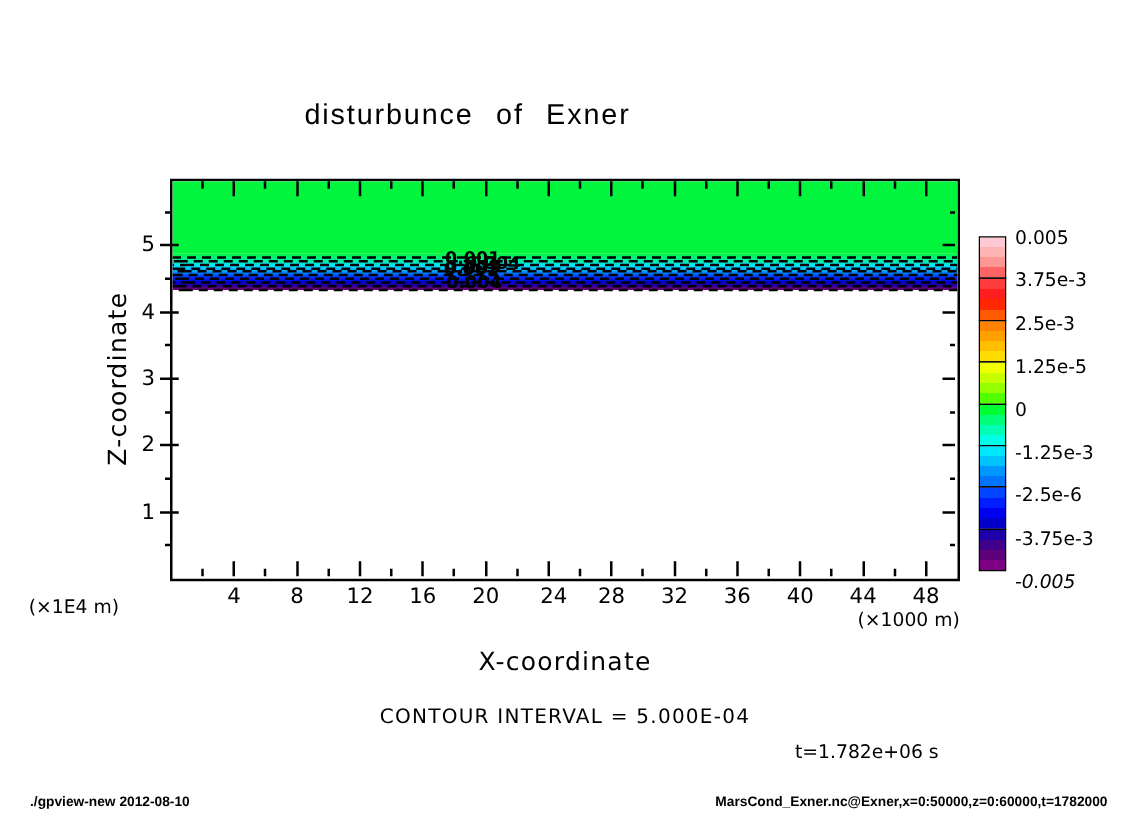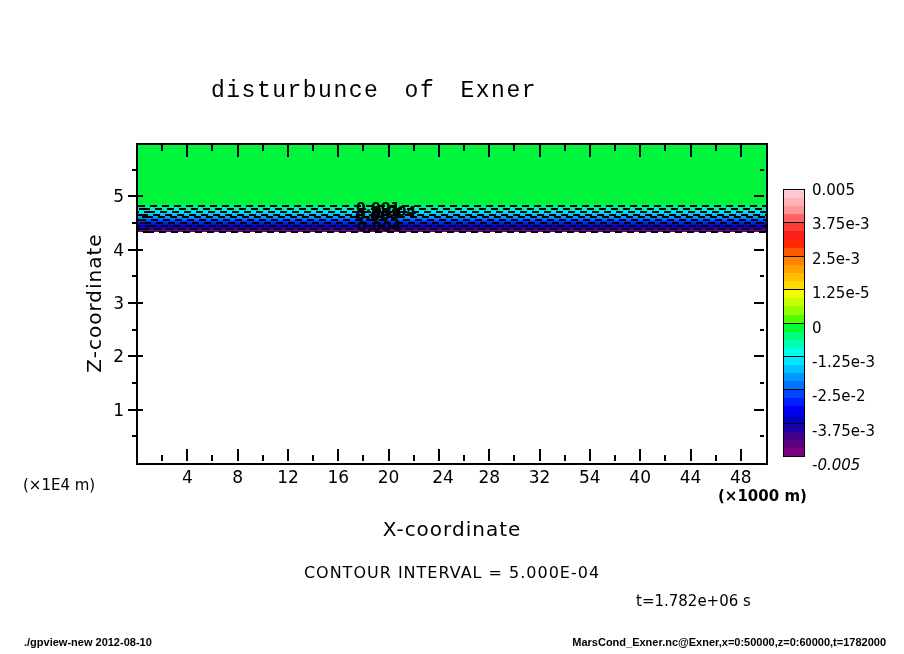--- a/index.html
+++ b/index.html
@@ -6,21 +6,21 @@
   html,body { width:904px; height:654px; }
   body {
     position:relative; background:#ffffff; overflow:hidden;
     font-family:"Liberation Sans", sans-serif; color:#000;
   }
   .abs { position:absolute; }
 
   .title {
     left:0; top:78px; width:748px; text-align:center;
     font-size:23px; letter-spacing:1.5px; word-spacing:10px;
-    font-family:Liberation Mono, monospace; font-weight:normal;
+    font-family:Liberation Sans, sans-serif; font-weight:normal;
   }
 
   .plot {
     left:136px; top:143px; width:632px; height:322px;
     border:2px solid #000; background:#fff;
   }
   .plot-inner { position:absolute; left:0; top:0; width:628px; height:318px; overflow:hidden; }
   .fill-top { position:absolute; left:0; top:0; width:628px; }
   .fill-band { position:absolute; left:0; width:628px; }
   .contour-line { position:absolute; left:0; width:628px; height:2px; }
@@ -43,21 +43,21 @@
     left:94px; top:303px; transform:translate(-50%,-50%) rotate(-90deg);
     white-space:nowrap; font-size:20px; letter-spacing:1px;
     font-family:"DejaVu Sans", sans-serif;
   }
   .xlabel {
     left:0; top:517px; width:904px; text-align:center;
     font-size:20px; letter-spacing:1px; word-spacing:4px;
     font-family:"DejaVu Sans", sans-serif;
   }
   .yunit { left:23px; top:476px; font-size:15px; font-family:"DejaVu Sans", sans-serif; }
-  .xunit { left:718px; top:487px; font-size:15px; font-family:"DejaVu Sans", sans-serif;font-weight:bold; }
+  .xunit { left:686px; top:487px; font-size:15px; font-family:"DejaVu Sans", sans-serif; }
 
   .contour-interval {
     left:0; top:563px; width:904px; text-align:center;
     font-size:16px; letter-spacing:1px; font-family:"DejaVu Sans", sans-serif;
   }
   .time-label { left:636px; top:592px; font-size:15px; font-family:"DejaVu Sans", sans-serif; }
 
   .footer { font-size:11px; font-weight:bold; font-family:"Liberation Sans", sans-serif; }
   .footer-left  { left:24px; top:636px; }
   .footer-right { right:18px; top:636px; }
@@ -120,21 +120,21 @@
     <div class="tick" style="left: 437.92px; top: 449px; width: 2px; height: 12px;"></div>
     <div class="xtick-label" style="left: 423.92px; top: 467px; text-align: right;">24</div>
     <div class="tick" style="left: 488.24px; top: 145px; width: 2px; height: 12px;"></div>
     <div class="tick" style="left: 488.24px; top: 449px; width: 2px; height: 12px;"></div>
     <div class="xtick-label" style="left: 474.24px; top: 467px;">28</div>
     <div class="tick" style="left: 538.56px; top: 145px; width: 2px; height: 12px;"></div>
     <div class="tick" style="left: 538.56px; top: 449px; width: 2px; height: 12px;"></div>
     <div class="xtick-label" style="left: 524.56px; top: 467px;">32</div>
     <div class="tick" style="left: 588.88px; top: 145px; width: 2px; height: 12px;"></div>
     <div class="tick" style="left: 588.88px; top: 449px; width: 2px; height: 12px;"></div>
-    <div class="xtick-label" style="left: 574.88px; top: 467px;">54</div>
+    <div class="xtick-label" style="left: 574.88px; top: 467px;">36</div>
     <div class="tick" style="left: 639.2px; top: 145px; width: 2px; height: 12px;"></div>
     <div class="tick" style="left: 639.2px; top: 449px; width: 2px; height: 12px;"></div>
     <div class="xtick-label" style="left: 625.2px; top: 467px;">40</div>
     <div class="tick" style="left: 689.52px; top: 145px; width: 2px; height: 12px;"></div>
     <div class="tick" style="left: 689.52px; top: 449px; width: 2px; height: 12px;"></div>
     <div class="xtick-label" style="left: 675.52px; top: 467px;">44</div>
     <div class="tick" style="left: 739.84px; top: 145px; width: 2px; height: 12px;"></div>
     <div class="tick" style="left: 739.84px; top: 449px; width: 2px; height: 12px;"></div>
     <div class="xtick-label" style="left: 725.84px; top: 467px;">48</div>
     <div class="tick" style="left: 161.16px; top: 145px; width: 2px; height: 6px;"></div>
@@ -205,21 +205,21 @@
     <div class="cb-cell" style="height: 34.4px; background: linear-gradient(rgb(0, 70, 255) 0%, rgb(0, 70, 255) 25%, rgb(0, 30, 255) 25%, rgb(0, 30, 255) 50%, rgb(0, 0, 240) 50%, rgb(0, 0, 240) 75%, rgb(0, 0, 200) 75%, rgb(0, 0, 200) 100%);"></div>
     <div class="cb-cell" style="height: 34.4px; background: linear-gradient(rgb(30, 0, 170) 0%, rgb(30, 0, 170) 25%, rgb(64, 0, 140) 25%, rgb(64, 0, 140) 50%, rgb(95, 0, 125) 50%, rgb(95, 0, 125) 75%, rgb(125, 0, 130) 75%, rgb(125, 0, 130) 100%);"></div>
   </div>
 <div id="colorbar-labels">
     <div class="abs cb-label" style="top: 181px;">0.005</div>
     <div class="abs cb-label" style="top: 215.4px;">3.75e-3</div>
     <div class="abs cb-label" style="top: 249.8px;">2.5e-3</div>
     <div class="abs cb-label" style="top: 284.2px;">1.25e-5</div>
     <div class="abs cb-label" style="top: 318.6px;">0</div>
     <div class="abs cb-label" style="top: 353px;">-1.25e-3</div>
-    <div class="abs cb-label" style="top: 387.4px;">-2.5e-2</div>
+    <div class="abs cb-label" style="top: 387.4px;">-2.5e-6</div>
     <div class="abs cb-label" style="top: 421.8px;">-3.75e-3</div>
     <div class="abs cb-label" style="top: 456.2px; font-style: italic;">-0.005</div>
   </div>
 
 <div class="abs contour-interval">CONTOUR INTERVAL = 5.000E-04</div>
 <div class="abs time-label">t=1.782e+06 s</div>
 
 <div class="abs footer footer-left">./gpview-new  2012-08-10</div>
 <div class="abs footer footer-right">MarsCond_Exner.nc@Exner,x=0:50000,z=0:60000,t=1782000</div>
 

